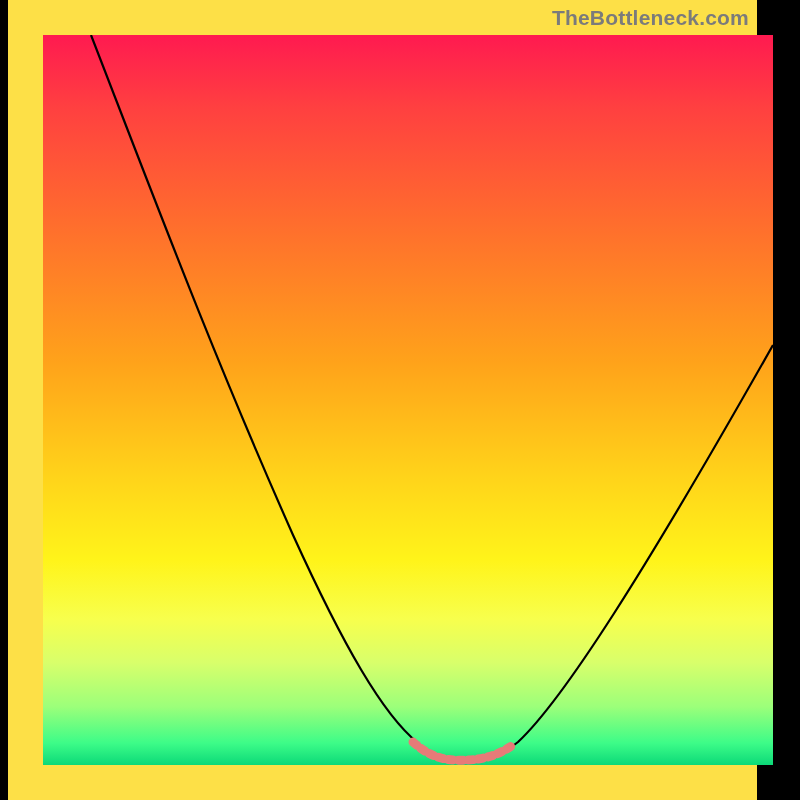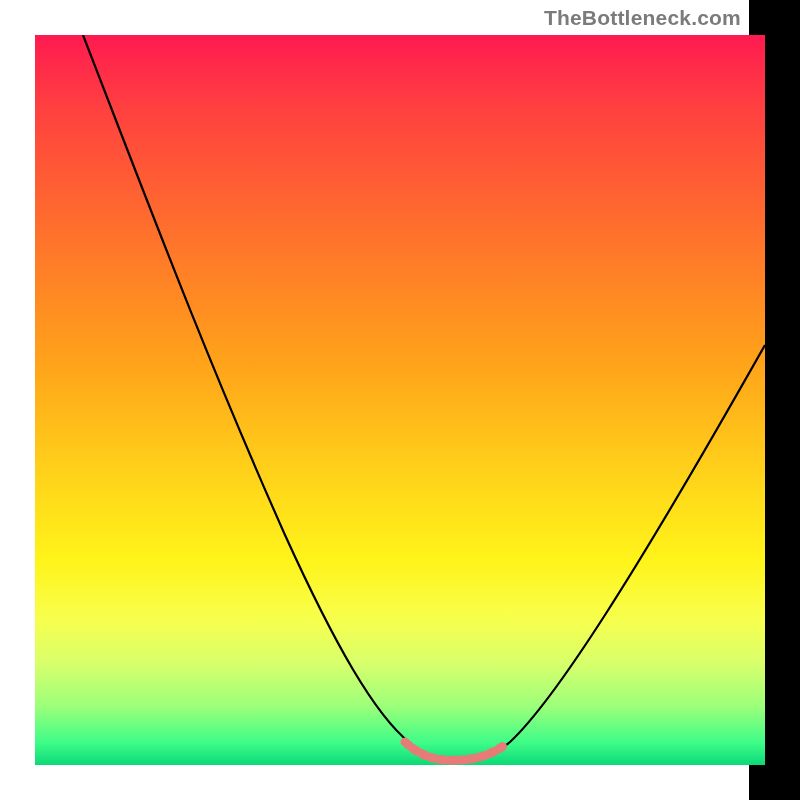--- a/index.html
+++ b/index.html
@@ -5,25 +5,25 @@
   html, body {
     margin: 0;
     padding: 0;
     width: 800px;
     height: 800px;
     background: #000;
     overflow: hidden;
   }
   .frame {
     position: absolute;
-    left: 0;
+    left: 8px;
     top: 0;
     width: 749px;
     height: 800px;
-    background: #ffffff;
+    background: #fde047;
   }
   .plot {
     position: absolute;
     left: 35px;
     top: 35px;
     width: 730px;
     height: 730px;
     background: linear-gradient(to bottom,
       #ff1a50 0%,
       #ff4040 10%,

